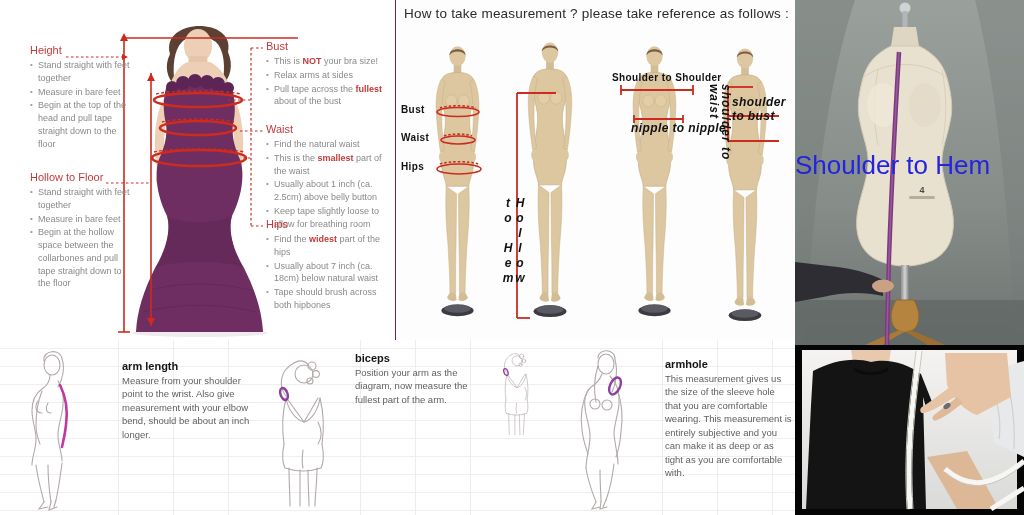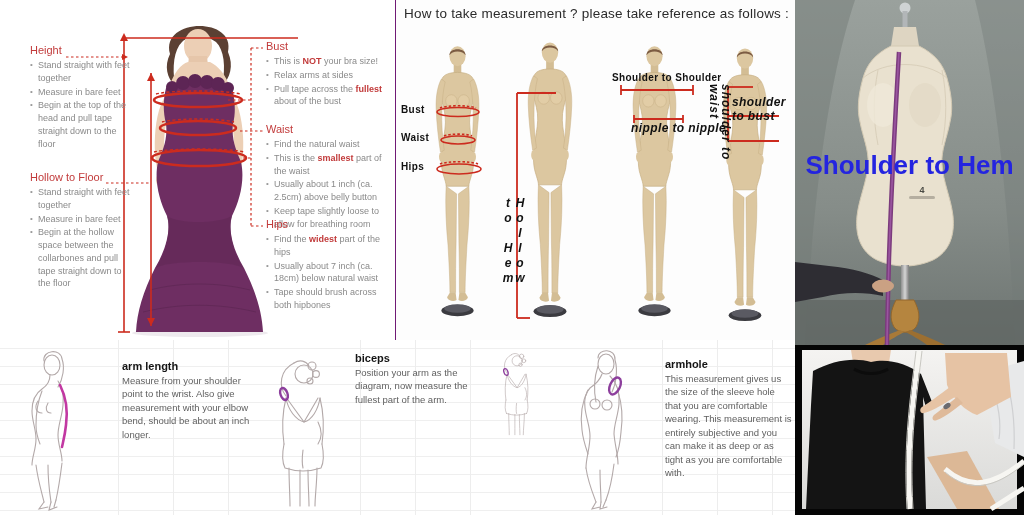--- a/index.html
+++ b/index.html
@@ -12,21 +12,21 @@
   .bullets li{position:relative;font-size:9px;color:#8a8a8a;line-height:1.42;padding-left:8px;margin:0 0 1px 0;}
   .bullets li::before{content:"•";position:absolute;left:0;top:0;color:#9a9a9a;font-size:8px;}
   .hl{color:#c23b3b;font-weight:bold;}
   
   .mid-header{font-size:13.5px;font-weight:500;color:#2b2b2b;letter-spacing:.2px;}
   .fig-label{font-size:10px;font-weight:bold;color:#111;letter-spacing:.4px;}
   .fig-label.small{font-size:12px;font-style:italic;}
   .vtext-upright{writing-mode:vertical-rl;text-orientation:upright;letter-spacing:1px;line-height:1;}
   .vtext-rot{writing-mode:vertical-rl;letter-spacing:1px;line-height:1;}
   
-  .caption-blue{font-size:26px;font-weight:bold;color:#2424e0;text-align:center;white-space:nowrap;width:100%;}
+  .caption-blue{font-size:26px;font-weight:normal;color:#2424e0;white-space:nowrap;width:100%;}
   .size-tag{font-size:9px;color:#4a4a44;font-weight:bold;text-align:center;}
   .size-script{width:26px;height:3px;background:#8b857a;opacity:.55;border-radius:2px;margin-top:1px;}
   
   .bottom-strip{background:#fff;
     background-image:repeating-linear-gradient(to bottom,#efefef 0 1px,transparent 1px 18px);
     background-position:0 8px;}
   .vgrid{background-image:repeating-linear-gradient(to right,#ededed 0 1px,transparent 1px 55px);}
   .note-title{font-size:11px;font-weight:bold;color:#151515;margin:0 0 2px 0;}
   .note-text{font-size:9.5px;color:#5f5f5f;line-height:1.42;margin:0;}
   svg{display:block;}

